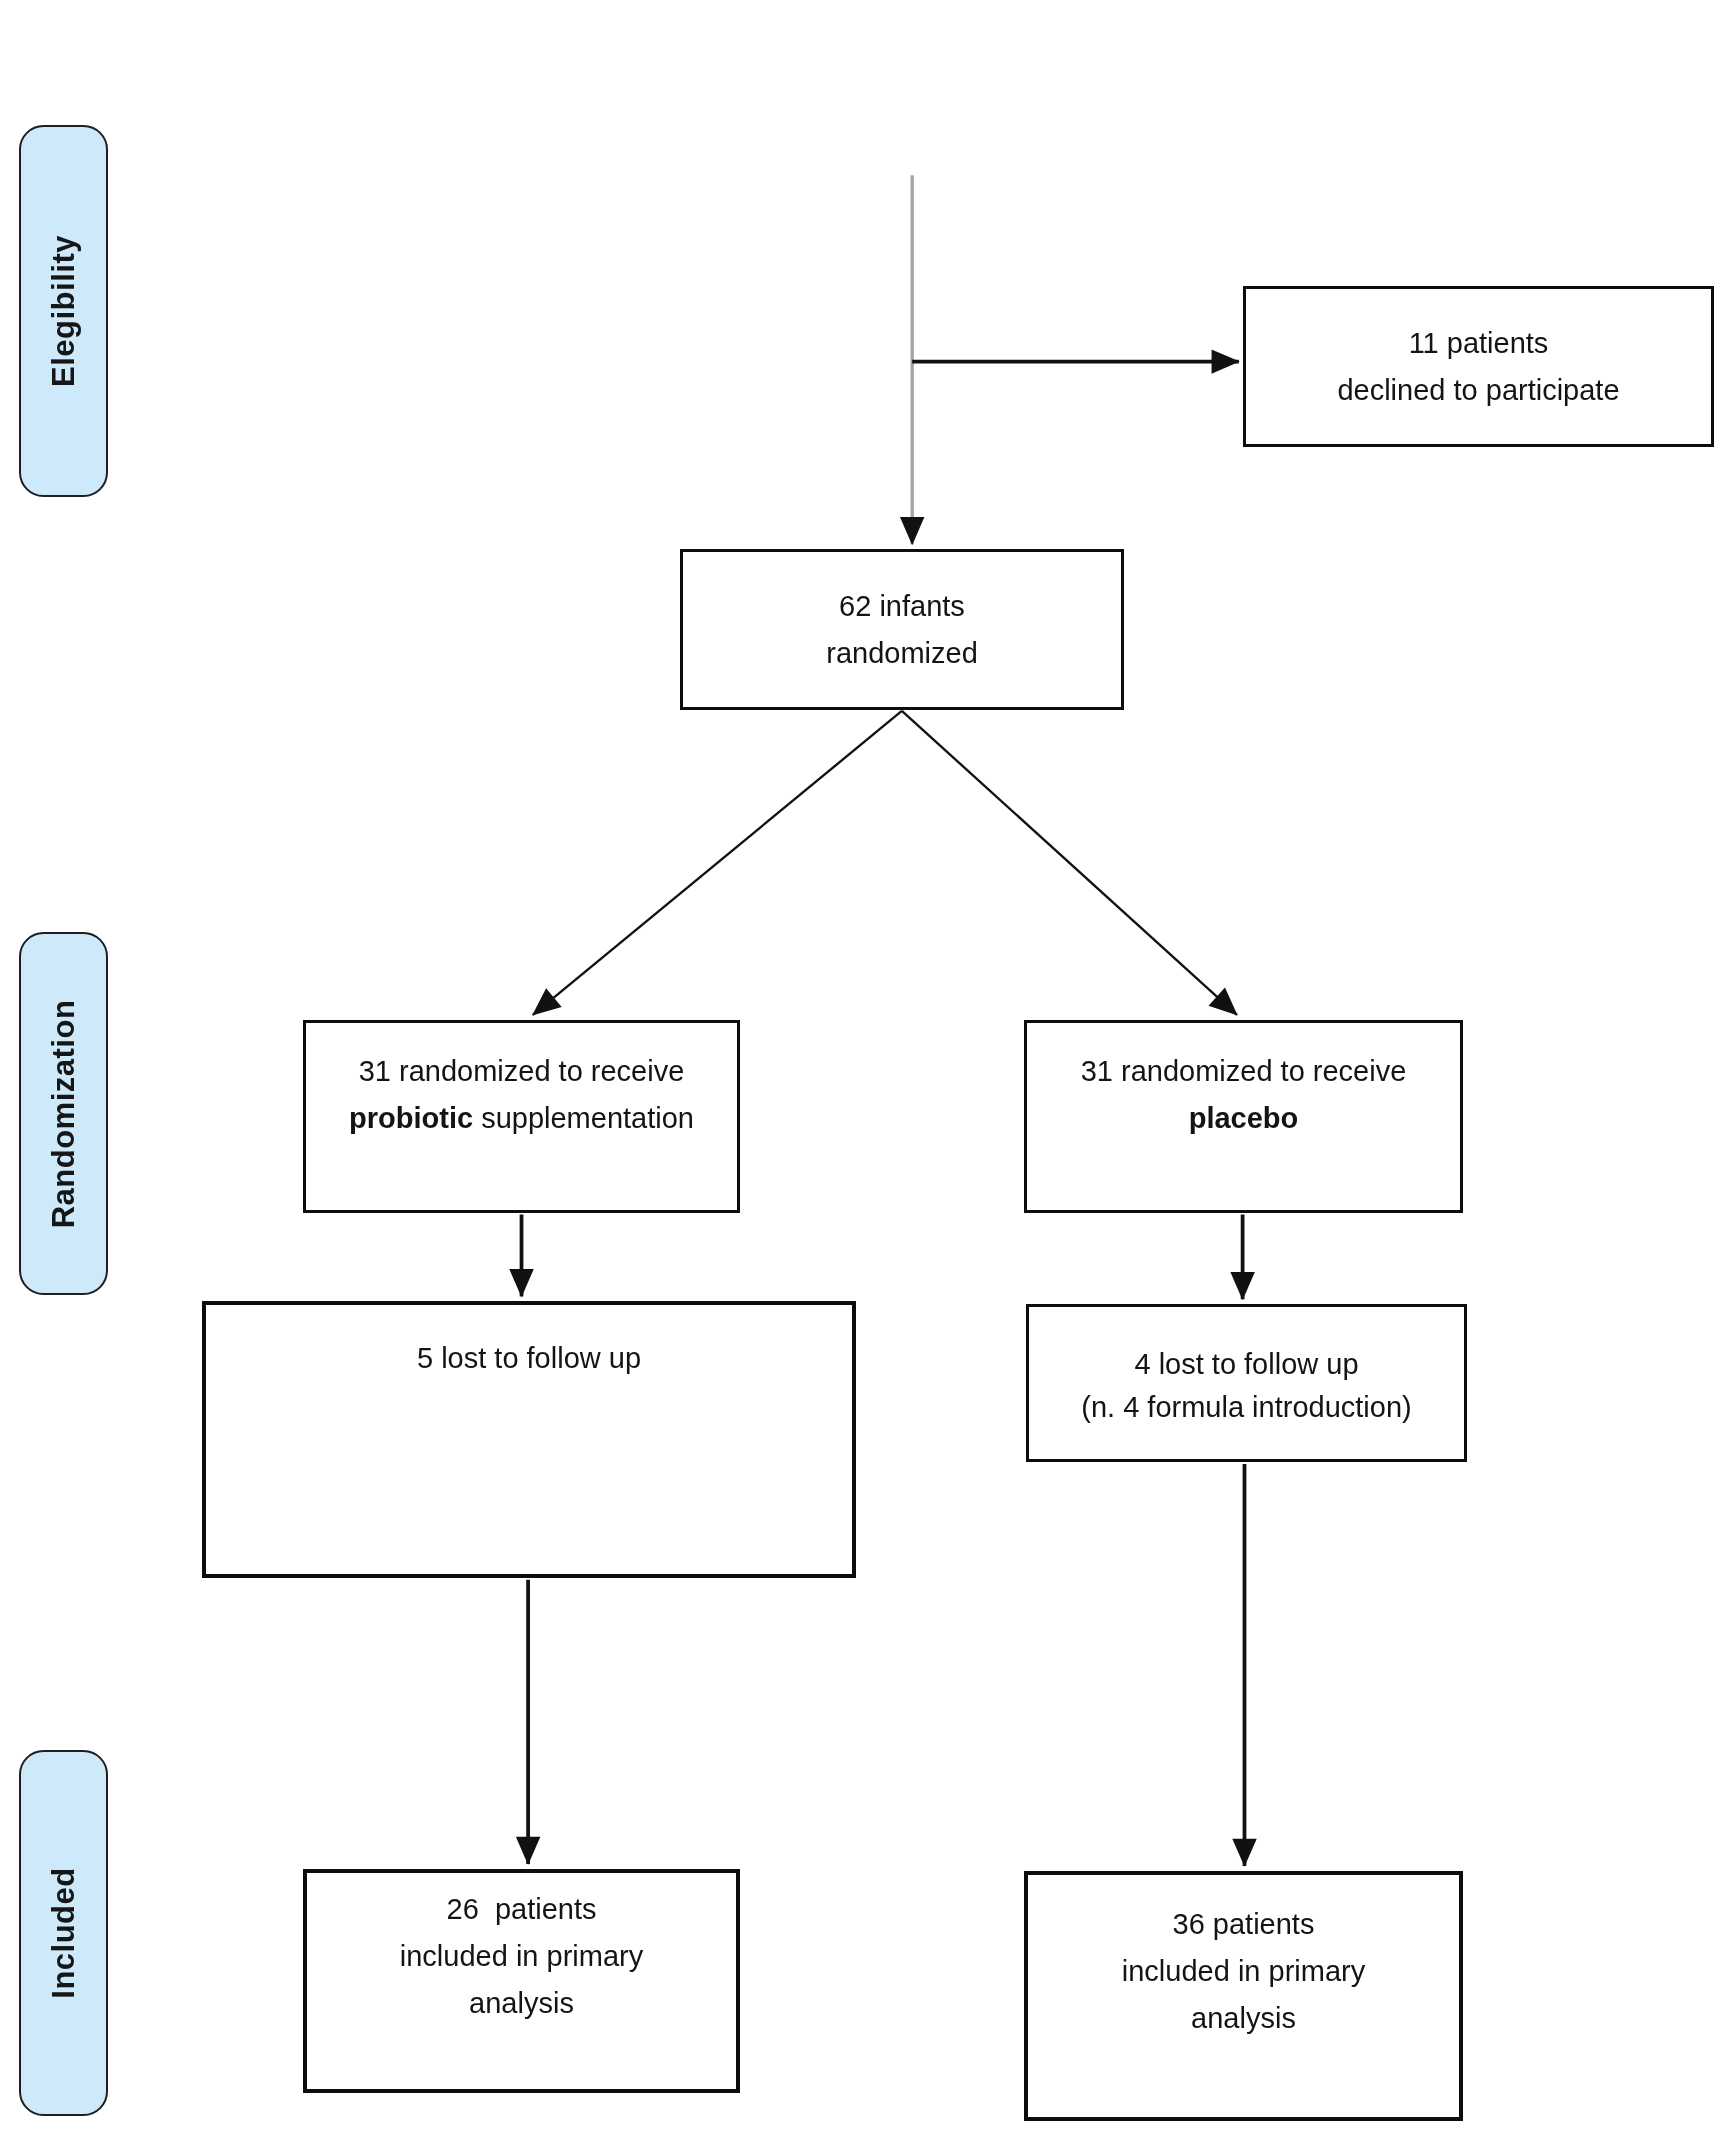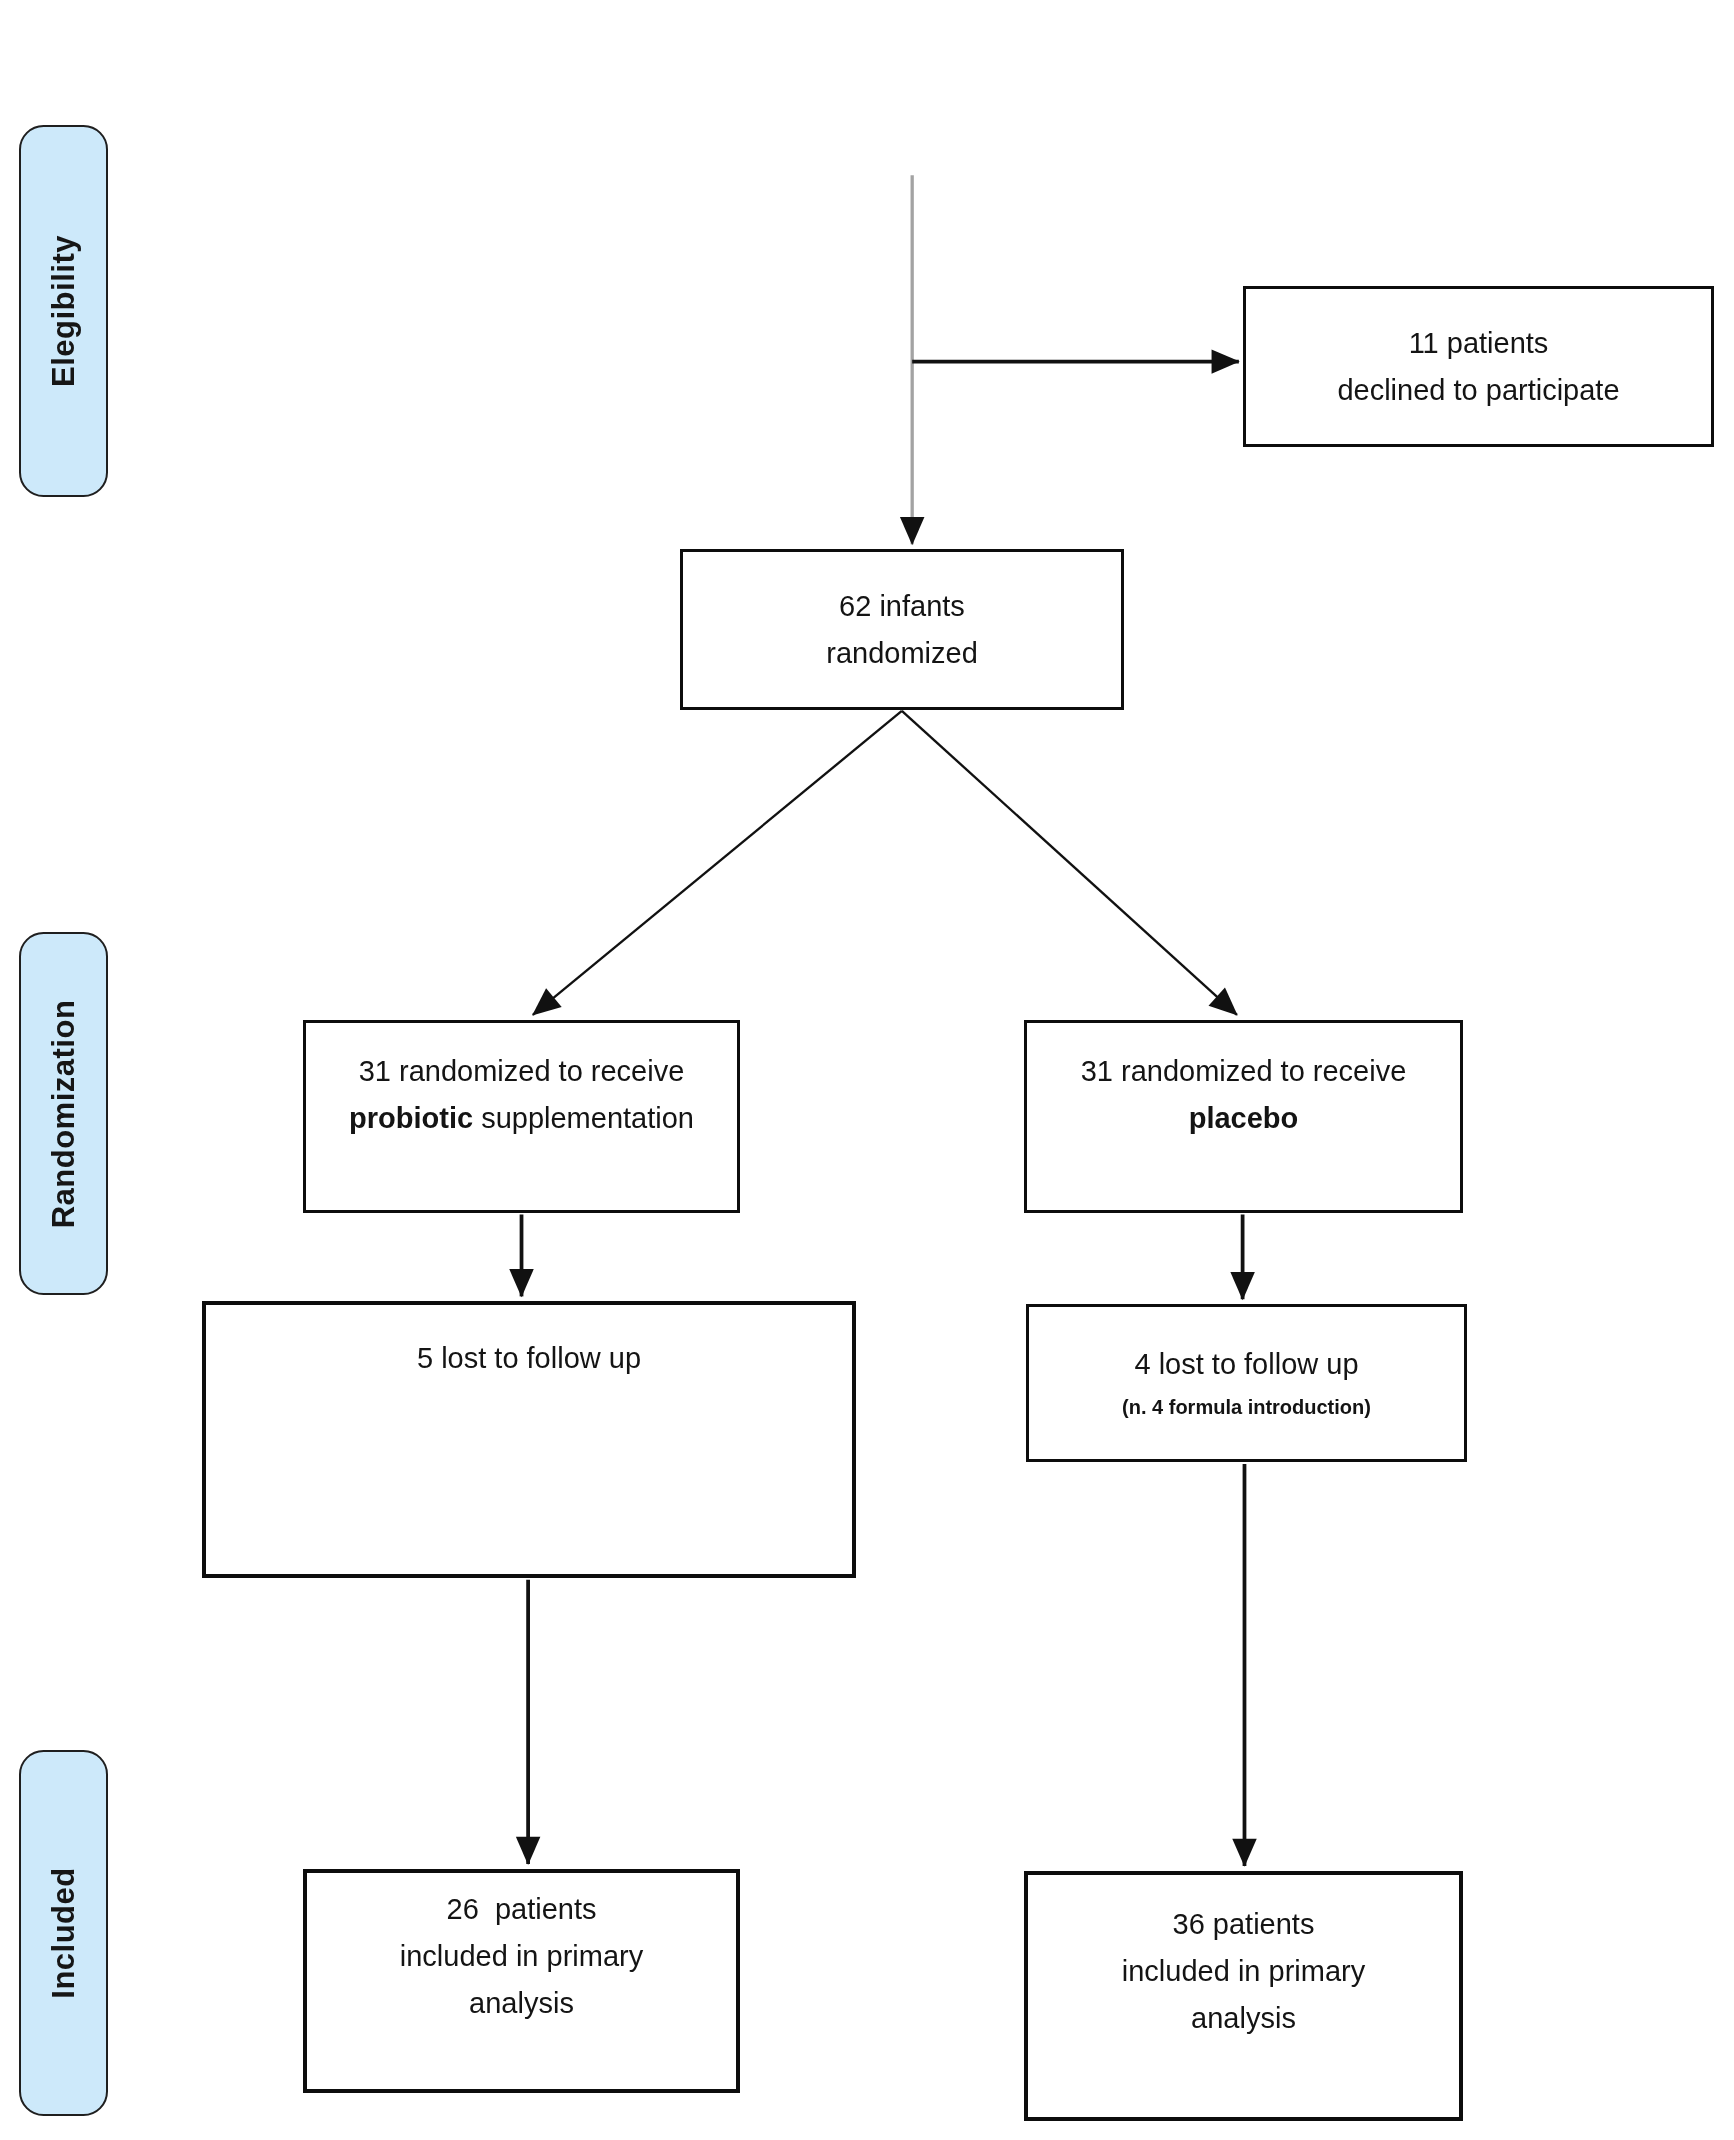--- a/index.html
+++ b/index.html
@@ -28,21 +28,21 @@
     background:#fff;
     border:3.8px solid var(--box-border);
     display:flex;flex-direction:column;
     align-items:center;justify-content:center;
     text-align:center;
     font-size:29px;line-height:47px;
     color:var(--text);
   }
   .node .tline{white-space:pre-wrap;}
   .node .it{font-weight:600;}
-  .node .note{font-size:20px;line-height:38px;font-weight:700;}
+  .node .note{font-size:29px;line-height:38px;font-weight:400;}
 
   .node-a{left:678px;top:14px;width:411px;height:159px;}
   .node-b{left:1243px;top:266px;width:471px;height:161px;margin-top:20px;}
   .node-c{left:680px;top:549px;width:444px;height:161px;}
   .node-d{left:303px;top:1020px;width:437px;height:193px;justify-content:flex-start;padding-top:24.5px;}
   .node-e{left:1024px;top:1020px;width:439px;height:193px;justify-content:flex-start;padding-top:24.5px;}
   .node-f{left:202px;top:1301px;width:654px;height:277px;border-width:4.7px;justify-content:flex-start;padding-top:30px;gap:48px;}
   .node-f .note{margin-top:43px;}
   .node-g{left:1026px;top:1304px;width:441px;height:158px;}
   .node-h{left:303px;top:1869px;width:437px;height:224px;border-width:4.7px;padding-bottom:49px;}

